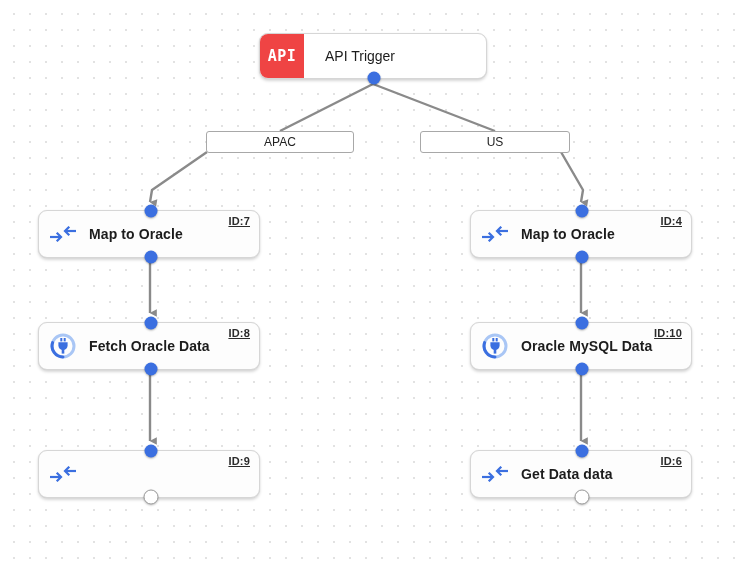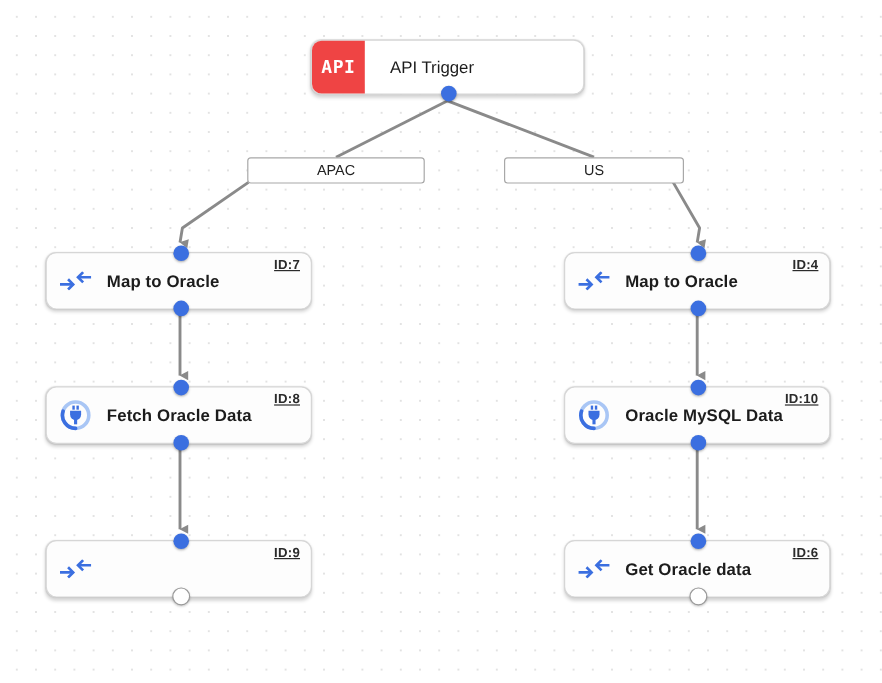--- a/index.html
+++ b/index.html
@@ -257,19 +257,19 @@
     <div class="icon-slot">
       <svg width="26" height="16" viewBox="0 0 26 16">
         <g stroke="#3b6fe0" stroke-width="2.2" fill="none" stroke-linecap="square">
           <path d="M1,11 L10,11"></path>
             <path d="M7.5,7.5 L11,11 L7.5,14.5"></path>
           <path d="M25,5 L16,5"></path>
             <path d="M18.5,1.5 L15,5 L18.5,8.5"></path>
         </g>
       </svg>
     </div>
-    <div class="node-label body-text">Get Oracle data</div>
+    <div class="node-label body-text">Get Data data</div>
     <div class="node-id">ID:6</div>
     <div class="port in" style="left:111px;"></div>
     <div class="port out hollow" style="left:111px;"></div>
   </div>
 
 </div>
 
 </body></html>

